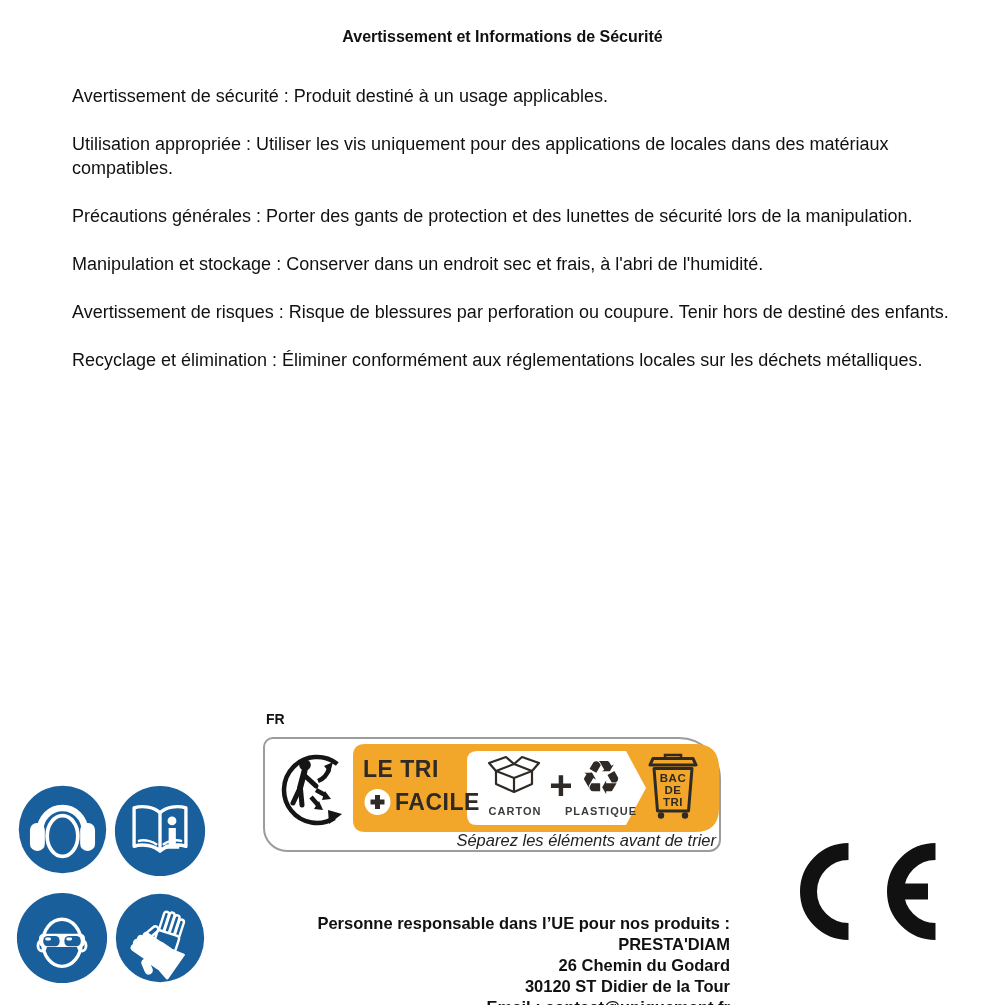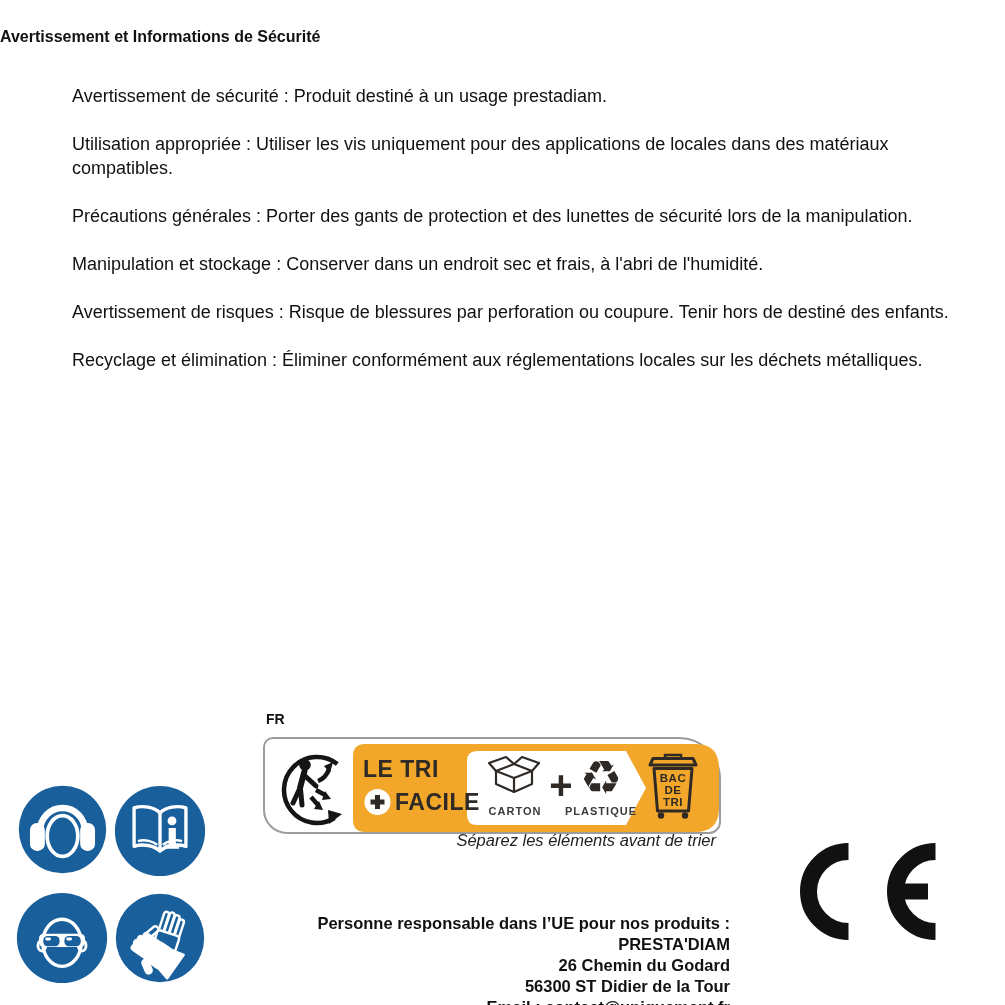--- a/index.html
+++ b/index.html
@@ -5,26 +5,26 @@
   :root{
     --safety-blue:#185f9c;
     --label-yellow:#f2a72a;
     --label-dark:#2f2a25;
     --text-black:#111111;
     --border-gray:#9c9c9c;
   }
   html,body{margin:0;padding:0;background:#fff;}
   .page{position:relative;width:1005px;height:1005px;background:#fff;overflow:hidden;
         font-family:"Liberation Sans",sans-serif;color:var(--text-black);}
-  .title{position:absolute;top:28px;left:0;width:100%;
+  .title{position:absolute;top:28px;left:0;width:100%;text-align:center;
          font-size:16px;font-weight:bold;}
   .doc{position:absolute;left:72px;top:84px;width:912px;font-size:18px;line-height:24px;}
   .doc p{margin:0 0 24px 0;}
   .fr-label{position:absolute;left:266px;top:711px;font-size:14px;font-weight:bold;}
-  .infotri-box{position:absolute;left:263px;top:737px;width:458px;height:97px;
+  .infotri-box{position:absolute;left:263px;top:737px;width:458px;height:115px;
                background:#fff;border:2px solid var(--border-gray);
                border-radius:10px 42px 12px 24px;box-sizing:border-box;}
   .infotri-box svg{display:block;margin:-1px 0 0 -1px;}
   .address{position:absolute;left:240px;top:913px;width:490px;text-align:right;
            font-size:16.5px;line-height:21px;font-weight:bold;}
   .address div{white-space:nowrap;}
   .safety-icon{position:absolute;}
   .ce{position:absolute;left:795px;top:838px;}
   svg{font-family:"Liberation Sans",sans-serif;}
   .c-blue{fill:var(--safety-blue);}
@@ -45,21 +45,21 @@
   .recycle-glyph{font-size:47px;}
 </style>
 </head>
 <body>
 
 <div class="page">
 
   <div class="title">Avertissement et Informations de Sécurité</div>
 
   <div class="doc">
-    <p>Avertissement de sécurité : Produit destiné à un usage prestadiam.</p>
+    <p>Avertissement de sécurité : Produit destiné à un usage applicables.</p>
     <p>Utilisation appropriée : Utiliser les vis uniquement pour des applications de locales dans des matériaux compatibles.</p>
     <p>Précautions générales : Porter des gants de protection et des lunettes de sécurité lors de la manipulation.</p>
     <p>Manipulation et stockage : Conserver dans un endroit sec et frais, à l'abri de l'humidité.</p>
     <p>Avertissement de risques : Risque de blessures par perforation ou coupure. Tenir hors de destiné des enfants.</p>
     <p>Recyclage et élimination : Éliminer conformément aux réglementations locales sur les déchets métalliques.</p>
   </div>
 
   <svg class="safety-icon" style="left:16px;top:783px" width="93" height="93" viewBox="0 0 100 100">
     <circle cx="50" cy="50" r="47" class="c-blue"></circle>
     <path d="M26 51 a24 24 0 0 1 48 0" class="s-white" stroke-width="7"></path>
@@ -173,21 +173,21 @@
       </g>
 
       <text x="452" y="108" text-anchor="end" class="separez">Séparez les éléments avant de trier</text>
     </svg>
   </div>
 
   <div class="address">
     <div>Personne responsable dans l’UE pour nos produits :</div>
     <div>PRESTA'DIAM</div>
     <div>26 Chemin du Godard</div>
-    <div>56300 ST Didier de la Tour</div>
+    <div>30120 ST Didier de la Tour</div>
     <div>Email : contact@uniquement.fr</div>
   </div>
 
   <svg class="ce" width="150" height="110" viewBox="0 0 150 110">
     <path d="M53.5 13.5 A40 40 0 0 0 53.5 93.5" stroke="#111" stroke-width="17" fill="none"></path>
     <path d="M140.5 13.5 A40 40 0 0 0 140.5 93.5" stroke="#111" stroke-width="17" fill="none"></path>
     <path d="M102 53.5 H133" stroke="#111" stroke-width="16" fill="none"></path>
   </svg>
 
 </div>

